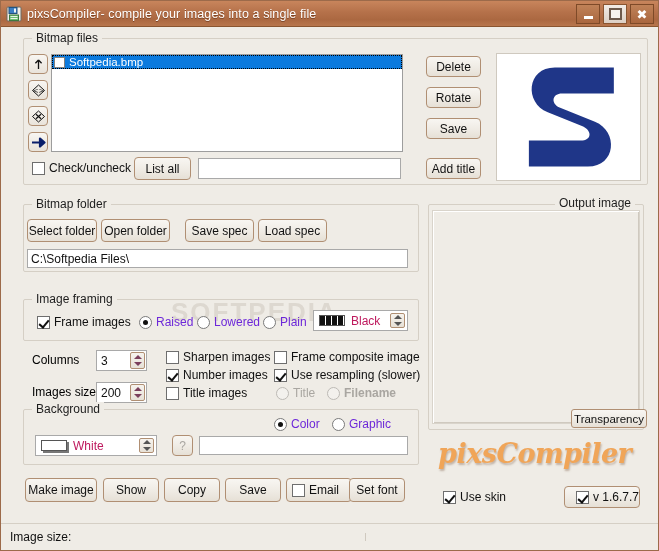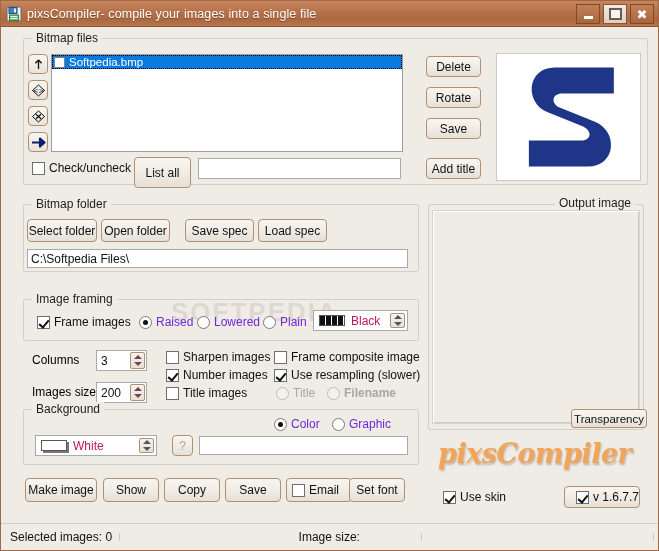--- a/index.html
+++ b/index.html
@@ -240,21 +240,21 @@
       <span>Softpedia.bmp</span>
     </div>
   </div>
 
   <div style="position:absolute;left:31px;top:160px;">
     <span class="cb">
         <span class="box"></span>
         <span>Check/uncheck</span>
       </span>
   </div>
-  <div class="btn" style="left:133px;top:156px;width:57px;height:31px;">List all</div>
+  <div class="btn" style="left:133px;top:156px;width:57px;height:23px;">List all</div>
   <input class="txt" style="left: 197px; top: 157px; width: 203px; height: 21px;" value="">
 
   <div class="btn" style="left:425px;top:55px;width:55px;height:21px;">Delete</div>
   <div class="btn" style="left:425px;top:86px;width:55px;height:21px;">Rotate</div>
   <div class="btn" style="left:425px;top:117px;width:55px;height:21px;">Save</div>
   <div class="btn" style="left:425px;top:157px;width:55px;height:21px;text-align:right;">Add title</div>
 
   <div class="preview" style="left:495px;top:52px;width:145px;height:128px;">
     <svg width="118" height="118" viewBox="0 0 100 100">
       <path d="M88 8 L88 30 L44 30 C36 30 34 38 42 42 L72 54 C92 62 90 92 66 92 L16 92 L16 70 L60 70 C69 70 70 62 62 58 L32 46 C12 38 14 8 38 8 Z" fill="#1f3688"></path>
@@ -419,24 +419,19 @@
       </span>
   </div>
   <div class="btn" style="left:563px;top:485px;width:76px;height:22px;justify-content:flex-end;padding-left:5px;">
     <span class="cb on" style="font-size:12px;">
         <span class="box"></span>
         <span>v 1.6.7.7</span>
       </span>
   </div>
 
   <div class="status">
-    <div class="cell" style="width:280px;">
-      <span>Selected images: 0</span>
-      <span class="sep" style="left:118px;"></span>
-      <span class="sep" style="left:420px;"></span>
-    </div>
     <div class="cell" style="width:360px;position:relative;">
       <span>Image size:</span>
       <span class="sep" style="right:4px;"></span>
     </div>
   </div>
 
 </div>
 
 </body></html>

